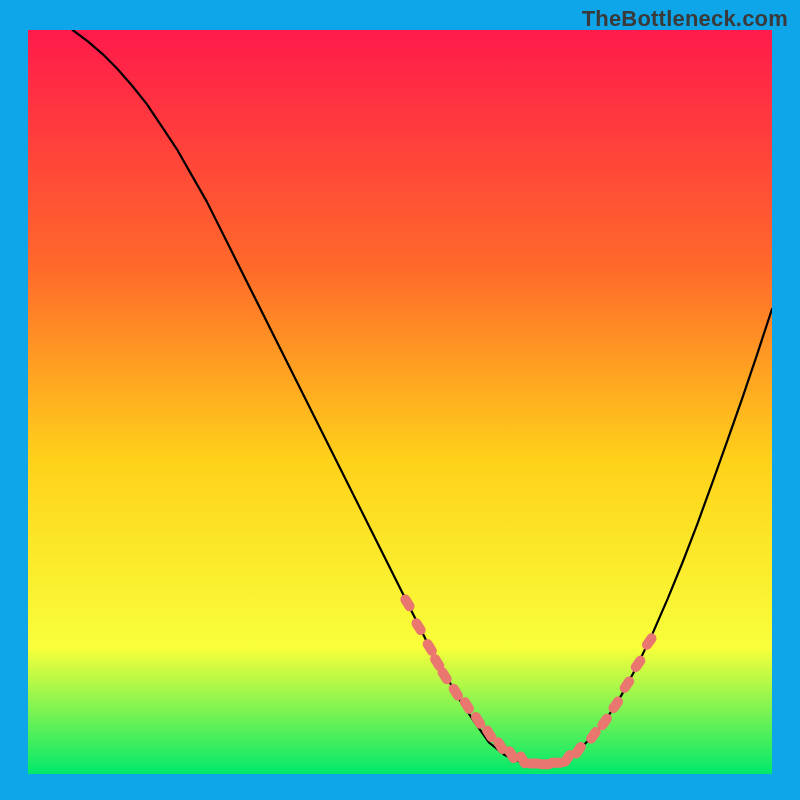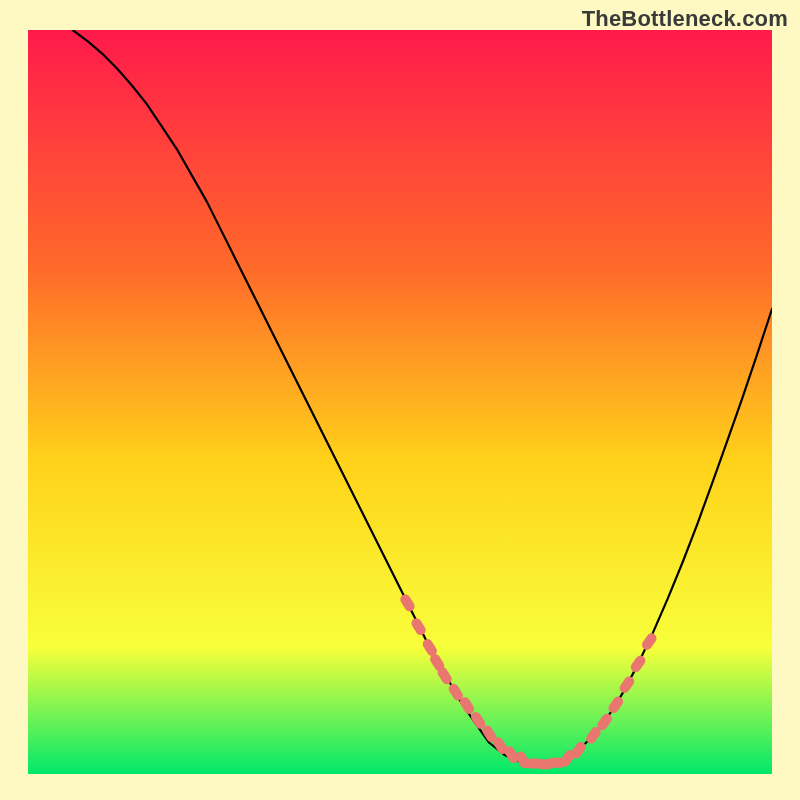--- a/index.html
+++ b/index.html
@@ -10,21 +10,21 @@
     background: #000;
     overflow: hidden;
     font-family: Arial, Helvetica, sans-serif;
   }
   .frame {
     position: absolute;
     left: 0;
     top: 0;
     width: 800px;
     height: 800px;
-    background: #fef9c3;
+    background: #0ea5e9;
   }
   .watermark {
     position: absolute;
     top: 6px;
     right: 12px;
     color: #3a3a3a;
     font-size: 22px;
     font-weight: 600;
     letter-spacing: 0.2px;
     font-family: Arial, Helvetica, sans-serif;

